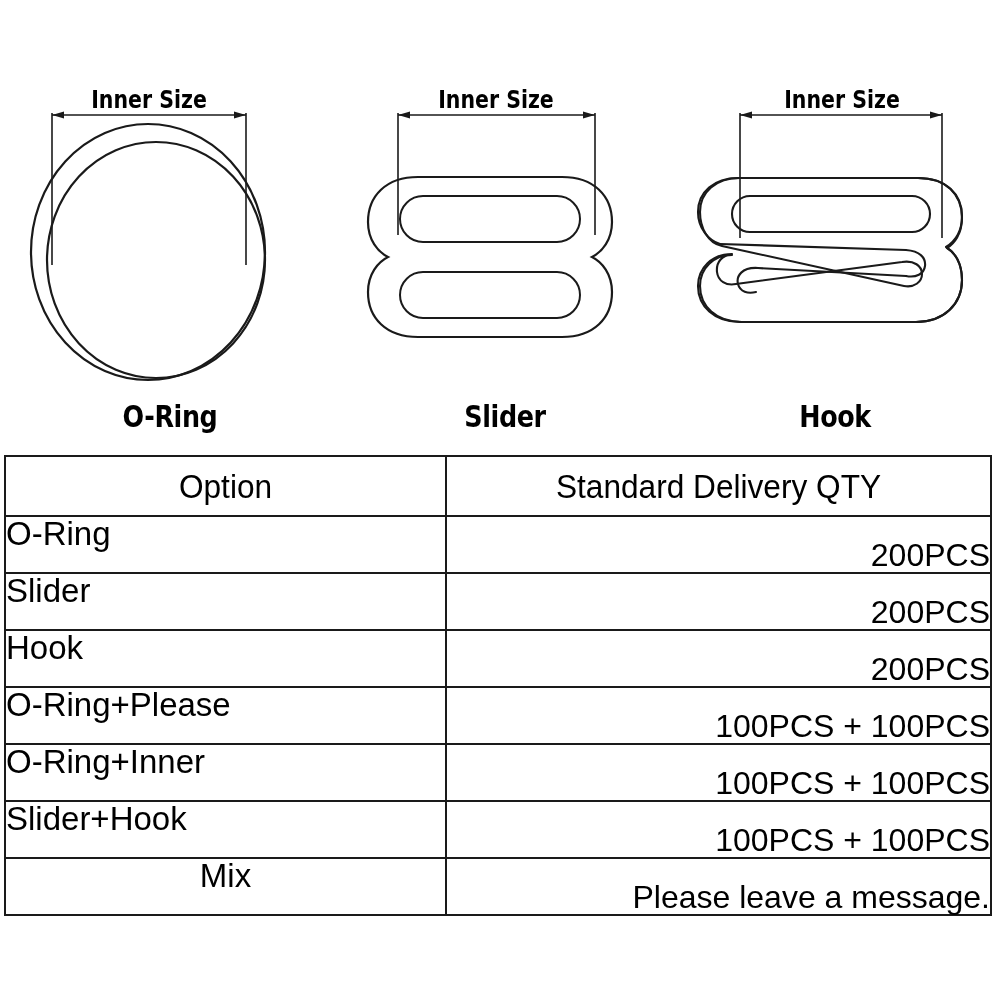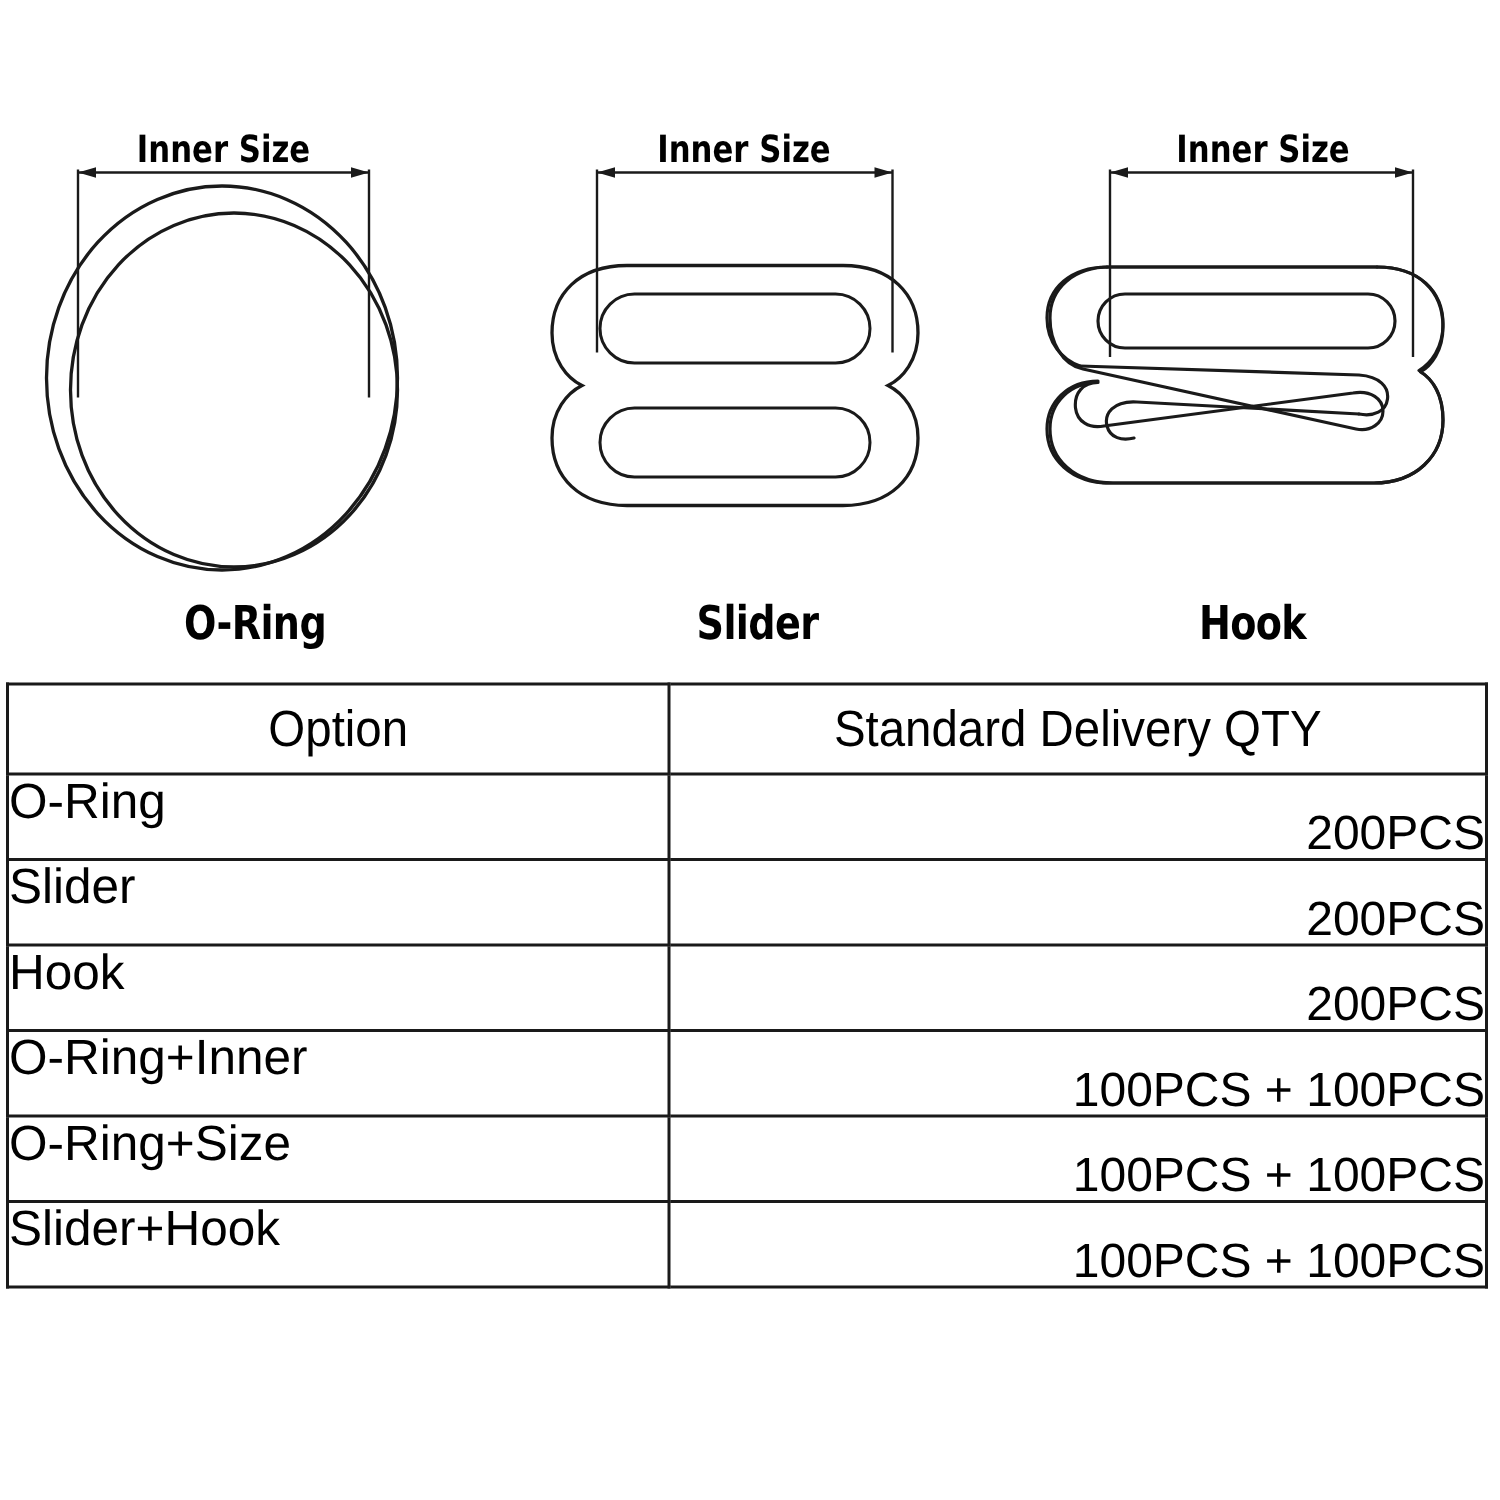--- a/index.html
+++ b/index.html
@@ -264,25 +264,29 @@
     </tr>
     <tr>
       <td class="opt-cell">Slider</td>
       <td class="qty-cell">200PCS</td>
     </tr>
     <tr>
       <td class="opt-cell">Hook</td>
       <td class="qty-cell">200PCS</td>
     </tr>
     <tr>
+      <td class="opt-cell">O-Ring+Please</td>
+      <td class="qty-cell">100PCS + 100PCS</td>
+    </tr>
+    <tr>
       <td class="opt-cell">O-Ring+Inner</td>
       <td class="qty-cell">100PCS + 100PCS</td>
     </tr>
     <tr>
-      <td class="opt-cell">O-Ring+Size</td>
-      <td class="qty-cell">100PCS + 100PCS</td>
-    </tr>
-    <tr>
       <td class="opt-cell">Slider+Hook</td>
       <td class="qty-cell">100PCS + 100PCS</td>
     </tr>
+    <tr class="row-mix">
+      <td class="opt-cell centered">Mix</td>
+      <td class="qty-cell">Please leave a message.</td>
+    </tr>
   </tbody>
 </table>
 
 </body></html>

